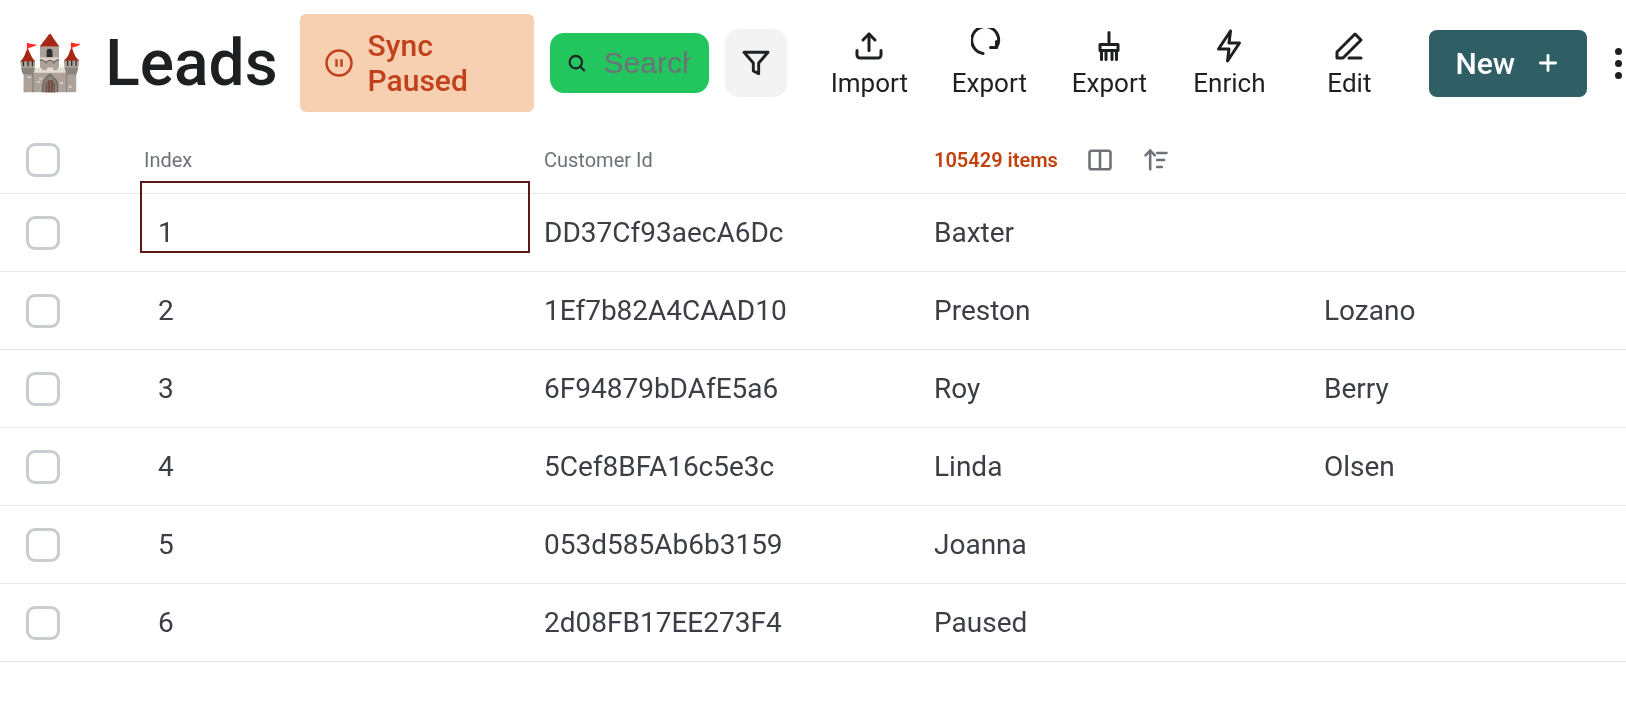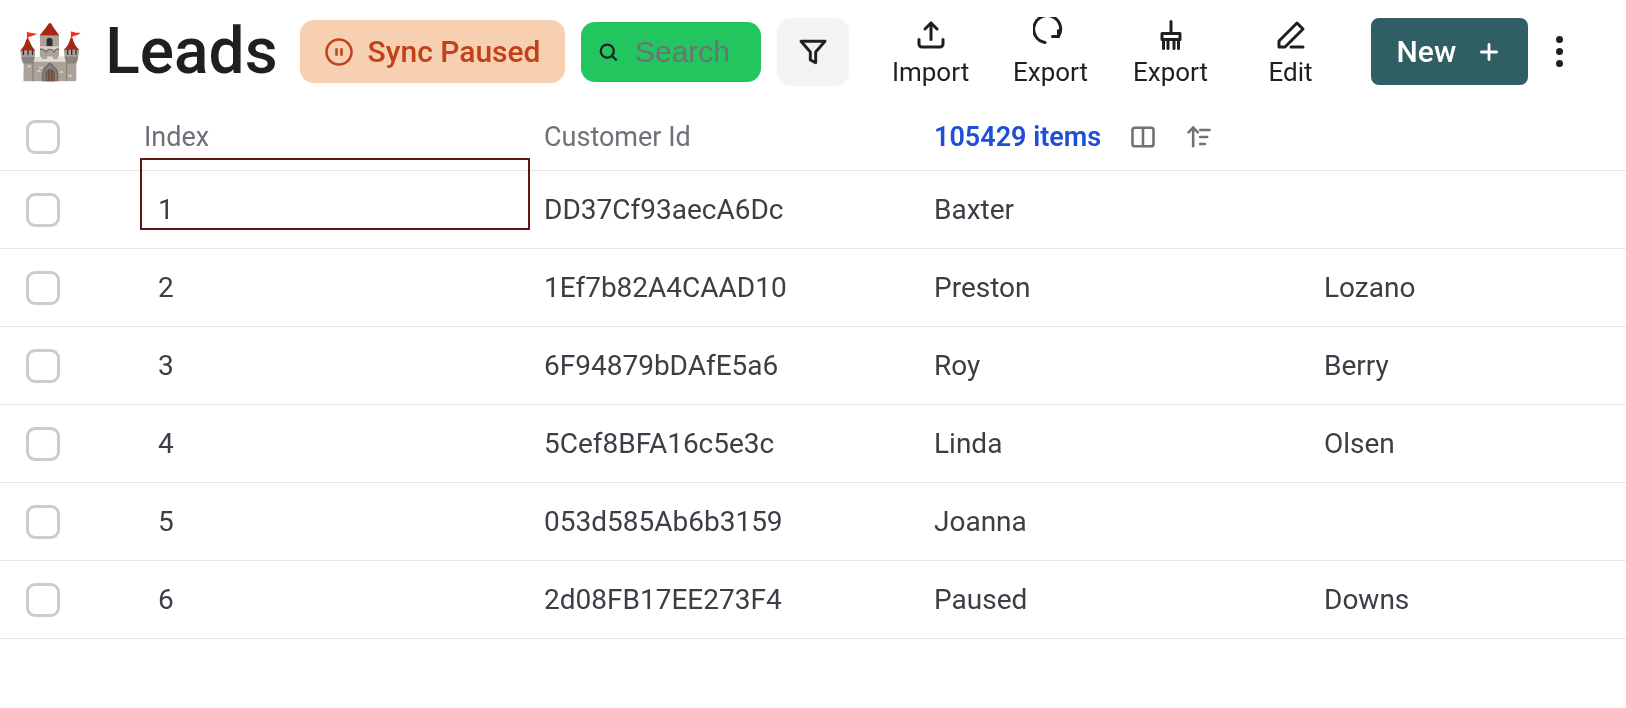--- a/index.html
+++ b/index.html
@@ -35,21 +35,21 @@
   }
   .sync-pill {
     display: flex;
     align-items: center;
     gap: 14px;
     background: #f7d0b2;
     color: #c1411a;
     font-size: 30px;
     font-weight: 500;
     padding: 14px 24px;
-    border-radius: 14px;
+    border-radius: 6px;
     cursor: pointer;
   }
   .sync-pill svg { flex-shrink: 0; }
   .search-box {
     display: flex;
     align-items: center;
     background: #22c55e;
     border-radius: 14px;
     padding: 12px 16px;
     gap: 14px;
@@ -125,33 +125,33 @@
   
   .table { width: 100%; }
   .thead, .trow {
     display: grid;
     grid-template-columns: 140px 400px 390px 390px 300px;
     align-items: center;
     border-bottom: 1px solid #e6e7e9;
   }
   .thead {
     height: 68px;
-    font-size: 27px;
+    font-size: 20px;
     color: #6d7178;
     font-weight: 450;
   }
   .thead .col-right {
     display: flex;
     align-items: center;
     gap: 28px;
     justify-content: flex-start;
     padding-right: 30px;
   }
   .item-count {
-    color: #1d4ed8;
+    color: #c2410c;
     font-weight: 650;
     white-space: nowrap;
   }
   .hdr-ico { display:flex; align-items:center; cursor:pointer; }
 
   .trow {
     height: 78px;
     font-size: 28px;
     color: #3b3e44;
   }
@@ -233,20 +233,26 @@
     <div class="action-btn">
       <svg width="36" height="36" viewBox="0 0 24 24" fill="none" stroke-width="2" stroke="#1d1f22" stroke-linecap="round" stroke-linejoin="round">
         <line x1="12" y1="3" x2="12" y2="11"></line>
           <path d="M6 11h12v4H6z"></path>
           <line x1="7" y1="15" x2="7" y2="21"></line>
           <line x1="10" y1="15" x2="10" y2="21"></line>
           <line x1="14" y1="15" x2="14" y2="21"></line>
           <line x1="17" y1="15" x2="17" y2="21"></line>
       </svg>
       <span class="lbl">Export</span>
+    </div>
+    <div class="action-btn">
+      <svg width="36" height="36" viewBox="0 0 24 24" fill="none" stroke-width="2" stroke="#1d1f22" stroke-linecap="round" stroke-linejoin="round">
+        <polyline points="13 2 5 14 12 14 11 22 19 10 12 10 13 2"></polyline>
+      </svg>
+      <span class="lbl">Enrich</span>
     </div>
     <div class="action-btn">
       <svg width="36" height="36" viewBox="0 0 24 24" fill="none" stroke-width="2" stroke="#1d1f22" stroke-linecap="round" stroke-linejoin="round">
         <path d="M12 20h8"></path>
           <path d="M16 4l4 4L8 20H4v-4L16 4z"></path>
       </svg>
       <span class="lbl">Edit</span>
     </div>
   </div>
 
@@ -337,16 +343,15 @@
         <div class="cell">053d585Ab6b3159</div>
         <div class="cell">Joanna</div>
       </div>
       <div class="trow">
         <div class="check-cell">
           <div class="checkbox"></div>
         </div>
         <div class="cell idx-cell"><span class="idx-inner">6</span></div>
         <div class="cell">2d08FB17EE273F4</div>
         <div class="cell">Paused</div>
-        <div class="cell">Downs</div>
       </div>
     </div>
 </div>
 
 </body></html>

